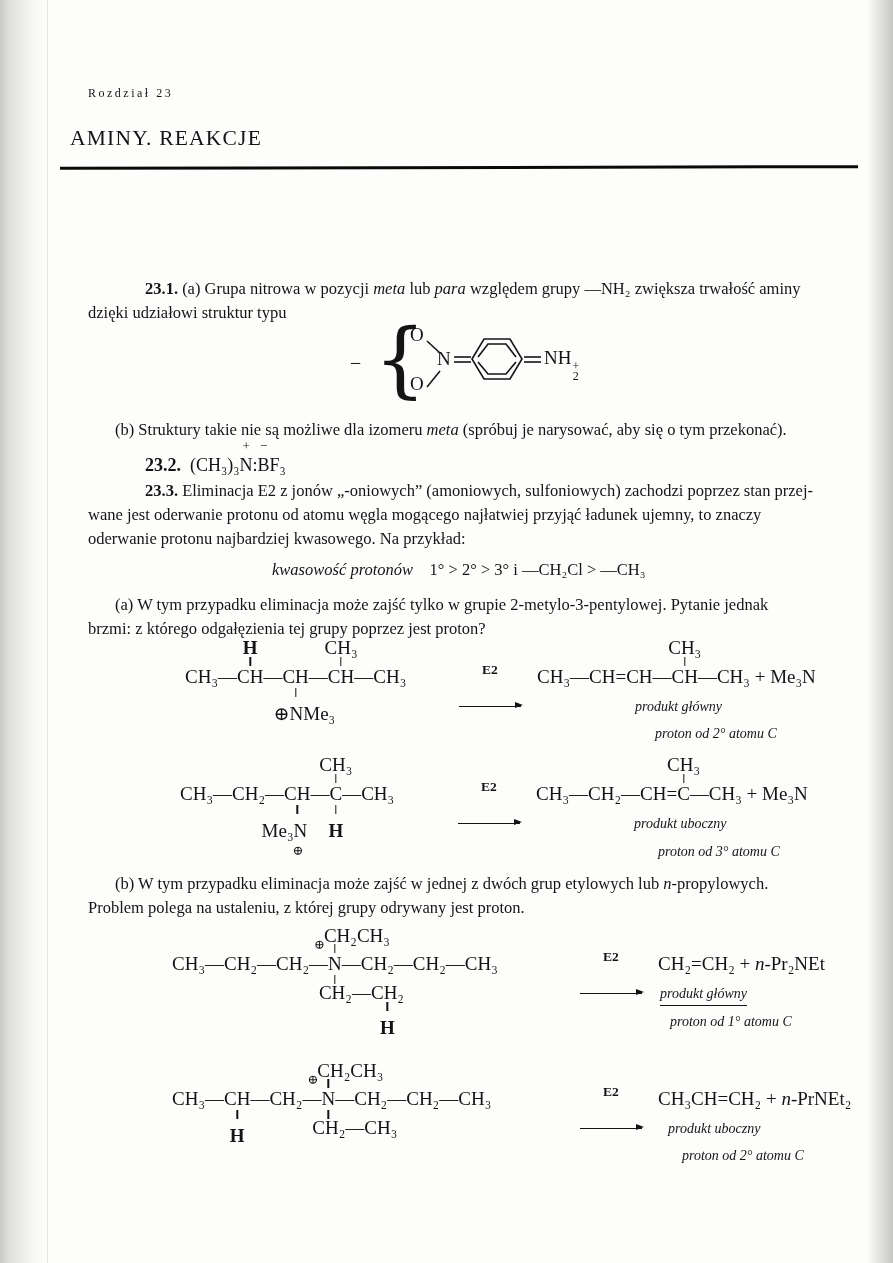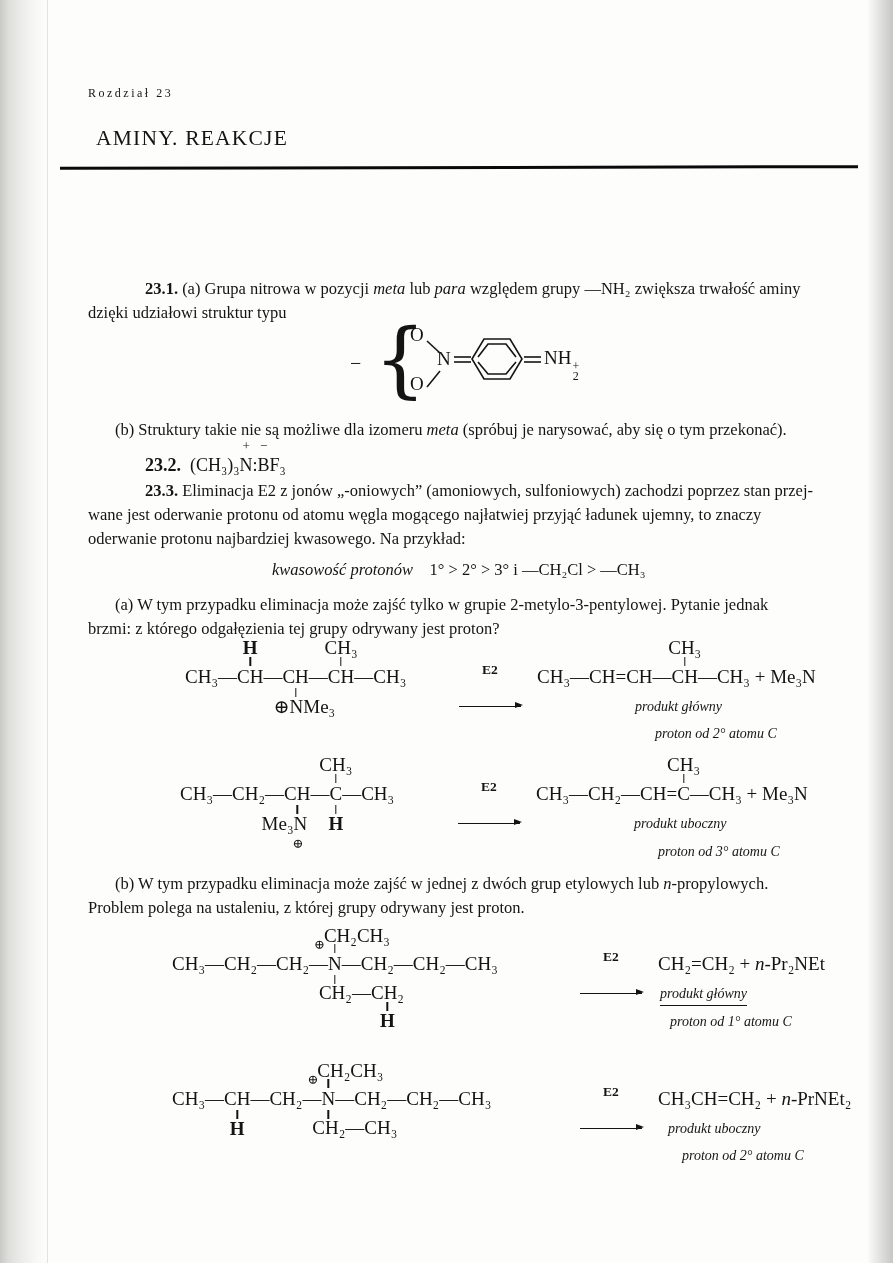--- a/index.html
+++ b/index.html
@@ -7,31 +7,31 @@
   #paper{position:relative;width:893px;height:1263px;background:#fdfdfc;overflow:hidden;}
   .abs{position:absolute;}
   .it{font-style:italic;}
   .bd{font-weight:bold;}
   .gutter{position:absolute;left:0;top:0;width:48px;height:100%;
     background:linear-gradient(90deg,#c9c9c6 0,#dededb 18%,#ececea 45%,#f8f8f6 75%,#fdfdfc 100%);}
   .gutterline{position:absolute;left:47px;top:0;width:1px;height:100%;background:#e2e2df;}
   .rstrip{position:absolute;right:0;top:0;width:26px;height:100%;
     background:linear-gradient(270deg,#c6c6c3 0,#d9d9d6 35%,#efefed 75%,#fdfdfc 100%);}
   .chapter{position:absolute;left:88px;top:86px;font-size:12px;letter-spacing:2.5px;}
-  .title{position:absolute;left:96px;top:126px;font-size:21.5px;letter-spacing:1.2px;}
+  .title{position:absolute;left:70px;top:126px;font-size:21.5px;letter-spacing:1.2px;}
   .rule{position:absolute;left:60px;top:166px;width:798px;height:3px;background:#0a0a0a;transform:rotate(-0.12deg);}
   .para{position:absolute;left:88px;width:778px;font-size:16.5px;line-height:24px;}
   .line{white-space:nowrap;}
   .ind1{text-indent:57px;}
   .ind2{text-indent:27px;}
   .frm{font-size:19px;white-space:nowrap;}
   .anc{position:relative;display:inline-block;}
   .above{position:absolute;left:50%;bottom:100%;transform:translateX(-50%);margin-bottom:9px;line-height:1;white-space:nowrap;}
   .babove{position:absolute;left:50%;bottom:100%;width:1.4px;height:9px;background:#141414;transform:translateX(-50%);}
-  .below{position:absolute;left:50%;top:100%;transform:translateX(-50%);margin-top:9px;line-height:1;white-space:nowrap;}
+  .below{position:absolute;left:50%;top:100%;transform:translateX(-50%);margin-top:16px;line-height:1;white-space:nowrap;}
   .bbelow{position:absolute;left:50%;top:100%;width:1.4px;height:9px;background:#141414;transform:translateX(-50%);}
   .sm{font-size:13px;}
   .oplus{position:absolute;bottom:calc(100% + 2px);left:-14px;font-size:13px;line-height:1;}
   .blk{display:block;}
   .scheme{position:absolute;display:flex;align-items:flex-start;font-size:19px;}
   .lf{position:relative;display:inline-block;}
   .arrow{display:inline-flex;flex-direction:column;align-items:center;width:62px;margin:-3px 16px 0 16px;gap:28px;}
   .arrow-label{font-size:13.5px;font-weight:bold;line-height:1;margin-bottom:1px;}
   .arrow-shaft{position:relative;width:100%;height:0;border-top:1.7px solid #141414;}
   .arrow-shaft::after{content:"";position:absolute;right:-2px;top:-5px;width:0;height:0;
@@ -96,21 +96,21 @@
   <div class="para" style="top:479px;">
     <div class="line ind1"><span class="bd">23.3.</span><span> Eliminacja E2 z jonów „-oniowych” (amoniowych, sulfoniowych) zachodzi poprzez stan przej-</span></div>
     <div class="line"><span>wane jest oderwanie protonu od atomu węgla mogącego najłatwiej przyjąć ładunek ujemny, to znaczy</span></div>
     <div class="line"><span>oderwanie protonu najbardziej kwasowego. Na przykład:</span></div>
   </div>
 
   <div class="abs" style="left:272px;top:560px;font-size:16.5px;white-space:pre;"><span class="it">kwasowość protonów</span><span>    1° &gt; 2° &gt; 3° i —CH₂Cl &gt; —CH₃</span></div>
 
   <div class="para" style="top:593px;">
     <div class="line ind2"><span>(a) W tym przypadku eliminacja może zajść tylko w grupie 2-metylo-3-pentylowej. Pytanie jednak</span></div>
-    <div class="line"><span>brzmi: z którego odgałęzienia tej grupy odrywany jest proton?</span></div>
+    <div class="line"><span>brzmi: z którego odgałęzienia tej grupy poprzez jest proton?</span></div>
   </div>
 
   <div class="scheme" style="left:185px;top:666px;">
     <span class="lf frm" style="min-width:258px;">
       <span>CH₃—</span><span class="anc"><span>CH</span><span class="babove"></span><span class="above bd">H</span></span><span>—</span><span class="anc"><span>CH</span><span class="bbelow"></span><span class="below frm" style="transform:translateX(-22px);">⊕NMe₃</span></span><span>—</span><span class="anc"><span>CH</span><span class="babove"></span><span class="above frm">CH₃</span></span><span>—CH₃</span>
     </span>
     <span class="arrow">
       <span class="arrow-label">E2</span>
       <span class="arrow-shaft"></span>
     </span>

